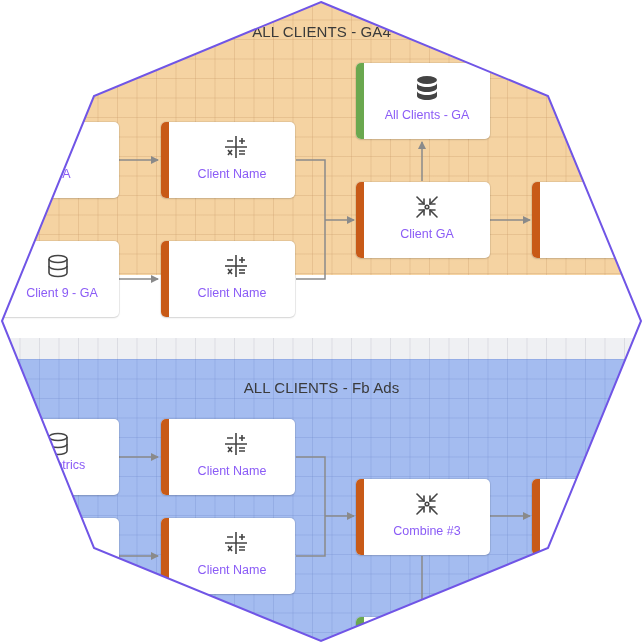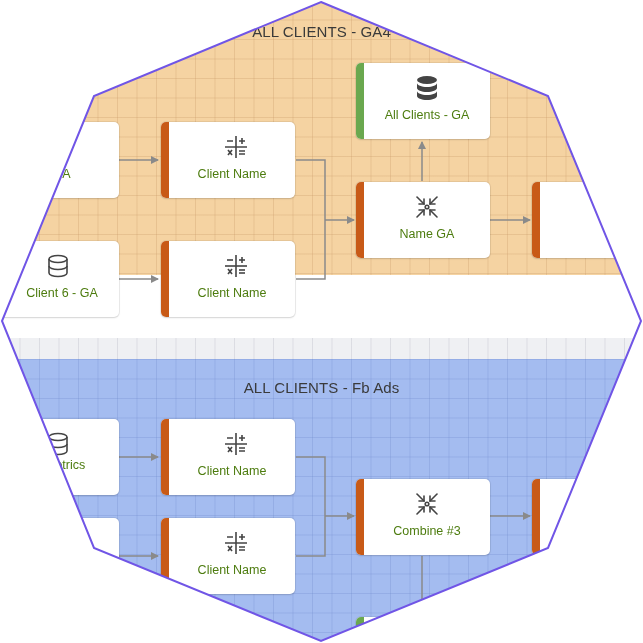--- a/index.html
+++ b/index.html
@@ -37,21 +37,21 @@
       position: absolute; width: 134px; height: 76px; background: #ffffff;
       border-radius: 5px; box-shadow: 0 0 0 1px rgba(0,0,0,0.06), 0 1px 2px rgba(0,0,0,0.12);
       box-sizing: border-box; cursor: pointer;
     }
     .node .bar { position: absolute; left: 0; top: 0; bottom: 0; width: 8px; border-radius: 5px 0 0 5px; }
     .bar-orange { background: #c85a17; }
     .bar-green { background: #6aa84f; }
     .node .icon { position: absolute; left: 50%; top: 12px; transform: translateX(-50%); width: 28px; height: 26px; display: flex; align-items: center; justify-content: center; }
     .node .label {
       position: absolute; left: 8px; right: 0; top: 44px; text-align: center;
-      font-size: 12.5px; color: #4d7c0f; line-height: 16px;
+      font-size: 12.5px; color: #8b5cf6; line-height: 16px;
     }
     .node .label.two-line { top: 38px; }
     svg.edges { position: absolute; left: 0; top: 0; width: 643px; height: 643px; pointer-events: none; }
     .outline { position: absolute; left: 0; top: 0; width: 643px; height: 643px; pointer-events: none; }
   </style>
 </head>
 <body>
 
 <div class="octagon">
   <div class="lane lane-ga4">
@@ -93,21 +93,21 @@
   <div class="node" style="left:-15px; top:241px;">
     <div class="icon" style="left:73px;">
       <svg width="22" height="24" viewBox="0 0 22 24">
           <g fill="none" stroke="#444" stroke-width="1.6">
             <ellipse cx="11" cy="5" rx="9" ry="3.5"></ellipse>
             <path d="M2 5 v14 c0 2 4 3.5 9 3.5 s9 -1.5 9 -3.5 V5"></path>
             <path d="M2 12 c0 2 4 3.5 9 3.5 s9 -1.5 9 -3.5"></path>
           </g>
         </svg>
     </div>
-    <div class="label" style="left:20px;">Client 6 - GA</div>
+    <div class="label" style="left:20px;">Client 9 - GA</div>
   </div>
 
   <div class="node" style="left:161px; top:122px;">
     <div class="bar bar-orange"></div>
     <div class="icon" style="left:75px;">
       <svg width="24" height="24" viewBox="0 0 24 24">
           <g stroke="#444" stroke-width="1.6" fill="none">
             <line x1="12" y1="1" x2="12" y2="23"></line>
             <line x1="1" y1="12" x2="23" y2="12"></line>
             <line x1="3" y1="6" x2="9" y2="6"></line>
@@ -167,21 +167,21 @@
             <line x1="23" y1="3" x2="16" y2="10"></line>
             <polyline points="21,10 16,10 16,5"></polyline>
             <line x1="3" y1="23" x2="10" y2="16"></line>
             <polyline points="5,16 10,16 10,21"></polyline>
             <line x1="23" y1="23" x2="16" y2="16"></line>
             <polyline points="21,16 16,16 16,21"></polyline>
             <circle cx="13" cy="13" r="1.8"></circle>
           </g>
         </svg>
     </div>
-    <div class="label">Name GA</div>
+    <div class="label">Client GA</div>
   </div>
 
   <div class="node" style="left:532px; top:182px;">
     <div class="bar bar-orange"></div>
     <div class="label" style="left:48px; right:auto; text-align:right;margin-left:40px;">Sou</div>
   </div>
 
   <div class="node" style="left:-15px; top:419px;">
     <div class="icon" style="left:73px;">
       <svg width="22" height="24" viewBox="0 0 22 24">

